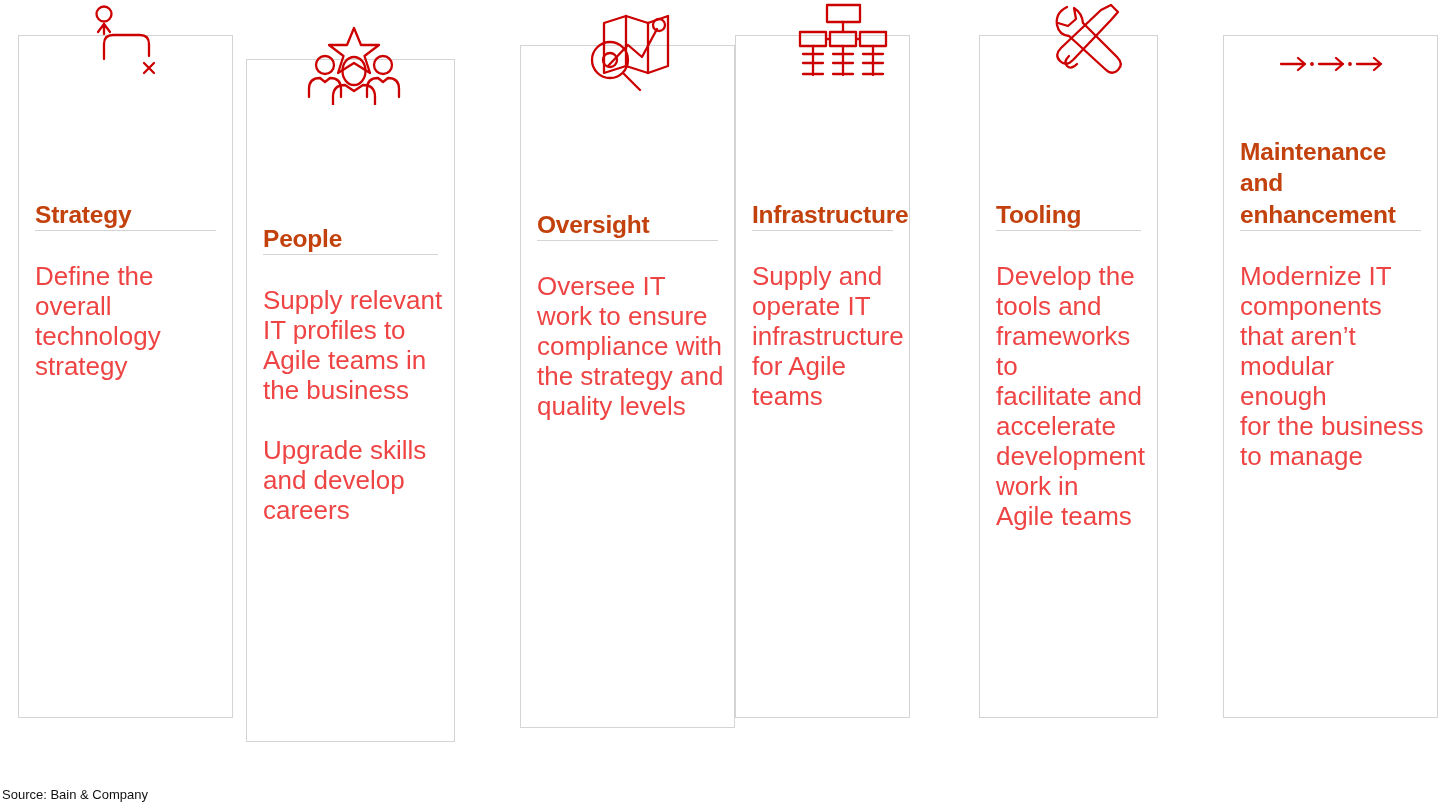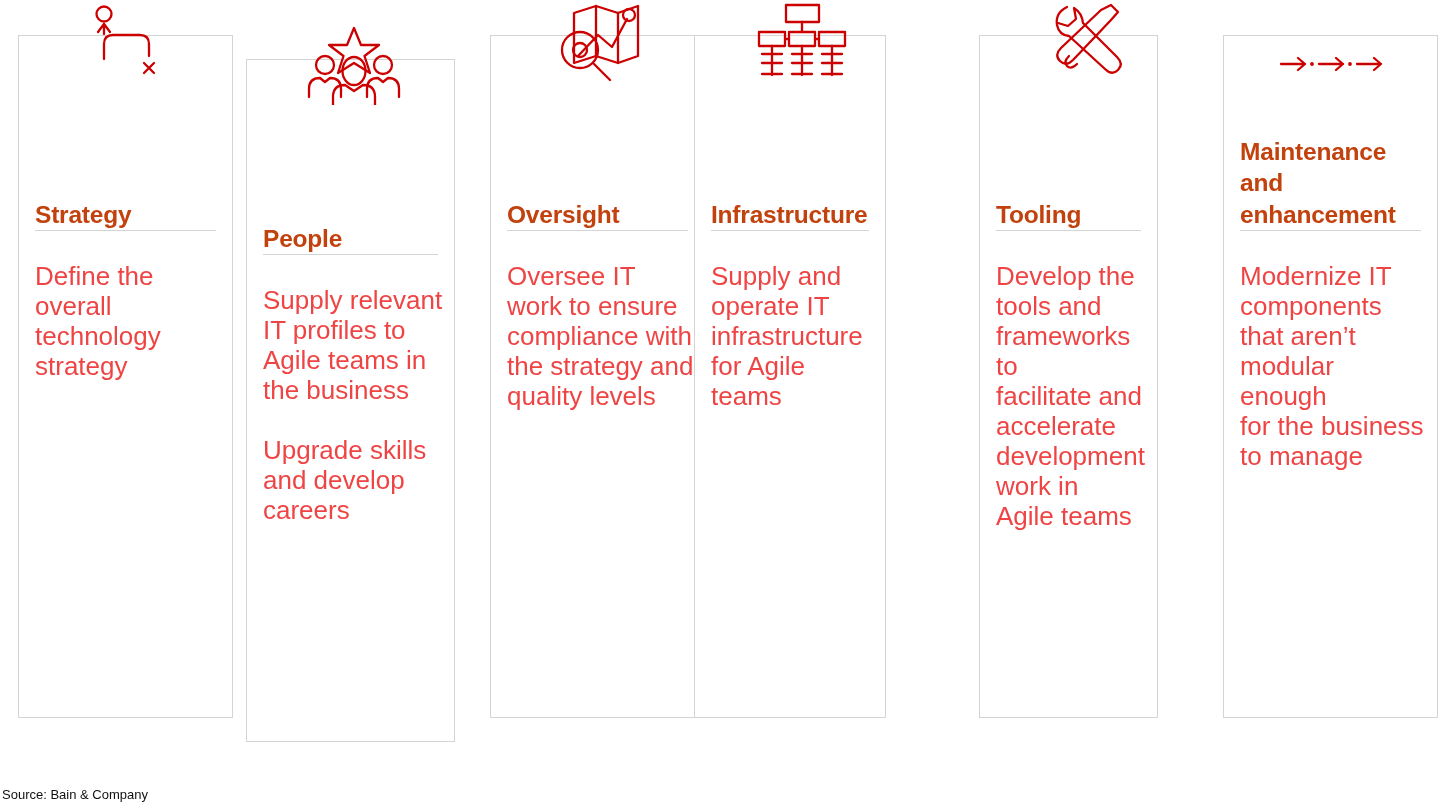--- a/index.html
+++ b/index.html
@@ -155,21 +155,21 @@
         <div class="body-zone">
           <p class="para">Supply relevant
 IT profiles to
 Agile teams in
 the business</p>
           <p class="para">Upgrade skills
 and develop
 careers</p>
         </div>
       </div>
-      <div class="card" style="left: 490px; width: 215px;">
+      <div class="card" style="left: 520px; width: 215px; margin-top: 10px;">
         <div class="icon-wrap" style="left: 47px; width: 120px;">
           <svg width="88" height="80" viewBox="0 0 88 80">
             <path d="M20 12 L42 5 L64 12 L84 5 V55 L64 62 L42 55 L20 62 Z" fill="none" stroke="#CC0000" stroke-width="2.3" stroke-linecap="round" stroke-linejoin="round"></path>
             <path d="M42 5 V55 M64 12 V62" fill="none" stroke="#CC0000" stroke-width="2.3" stroke-linecap="round" stroke-linejoin="round"></path>
             <path d="M24 55 L44 34 L58 46 L73 18" fill="none" stroke="#CC0000" stroke-width="2.3" stroke-linecap="round" stroke-linejoin="round"></path>
             <circle cx="75" cy="14" r="6" fill="none" stroke="#CC0000" stroke-width="2.3" stroke-linecap="round" stroke-linejoin="round"></circle>
             <circle cx="26" cy="49" r="18" fill="none" stroke="#CC0000" stroke-width="2.3" stroke-linecap="round" stroke-linejoin="round"></circle>
             <circle cx="26" cy="49" r="7" fill="none" stroke="#CC0000" stroke-width="2.3" stroke-linecap="round" stroke-linejoin="round"></circle>
             <path d="M39 62 L56 79" fill="none" stroke="#CC0000" stroke-width="2.3" stroke-linecap="round" stroke-linejoin="round"></path>
           </svg>
@@ -179,21 +179,21 @@
         </div>
         <div class="divider"></div>
         <div class="body-zone">
           <p class="para">Oversee IT
 work to ensure
 compliance with
 the strategy and
 quality levels</p>
         </div>
       </div>
-      <div class="card" style="left: 694px; width: 192px;">
+      <div class="card" style="left: 735px; width: 175px;">
         <div class="icon-wrap" style="left: 47px; width: 120px;">
           <svg width="92" height="80" viewBox="0 0 92 80">
             <rect x="30" y="4" width="33" height="17" fill="none" stroke="#CC0000" stroke-width="2.3" stroke-linecap="round" stroke-linejoin="round"></rect>
             <rect x="3" y="31" width="26" height="14" fill="none" stroke="#CC0000" stroke-width="2.3" stroke-linecap="round" stroke-linejoin="round"></rect>
             <rect x="33" y="31" width="26" height="14" fill="none" stroke="#CC0000" stroke-width="2.3" stroke-linecap="round" stroke-linejoin="round"></rect>
             <rect x="63" y="31" width="26" height="14" fill="none" stroke="#CC0000" stroke-width="2.3" stroke-linecap="round" stroke-linejoin="round"></rect>
             <path d="M46 21 V31 M29 38 H33 M59 38 H63" fill="none" stroke="#CC0000" stroke-width="2.3" stroke-linecap="round" stroke-linejoin="round"></path>
             <path d="M16 45 V74 M46 45 V74 M76 45 V74" fill="none" stroke="#CC0000" stroke-width="2.3" stroke-linecap="round" stroke-linejoin="round"></path>
             <path d="M6 53 H26 M6 62 H26 M6 73 H26" fill="none" stroke="#CC0000" stroke-width="2.3" stroke-linecap="round" stroke-linejoin="round"></path>
             <path d="M36 53 H56 M36 62 H56 M36 73 H56" fill="none" stroke="#CC0000" stroke-width="2.3" stroke-linecap="round" stroke-linejoin="round"></path>

